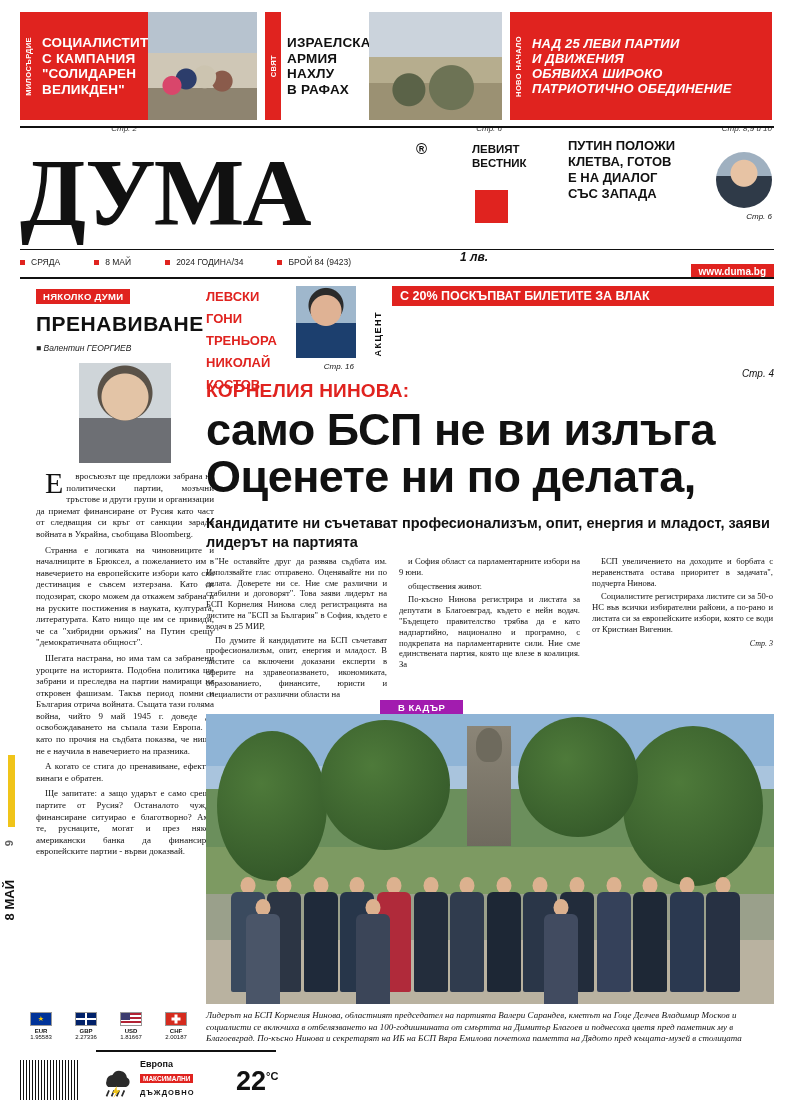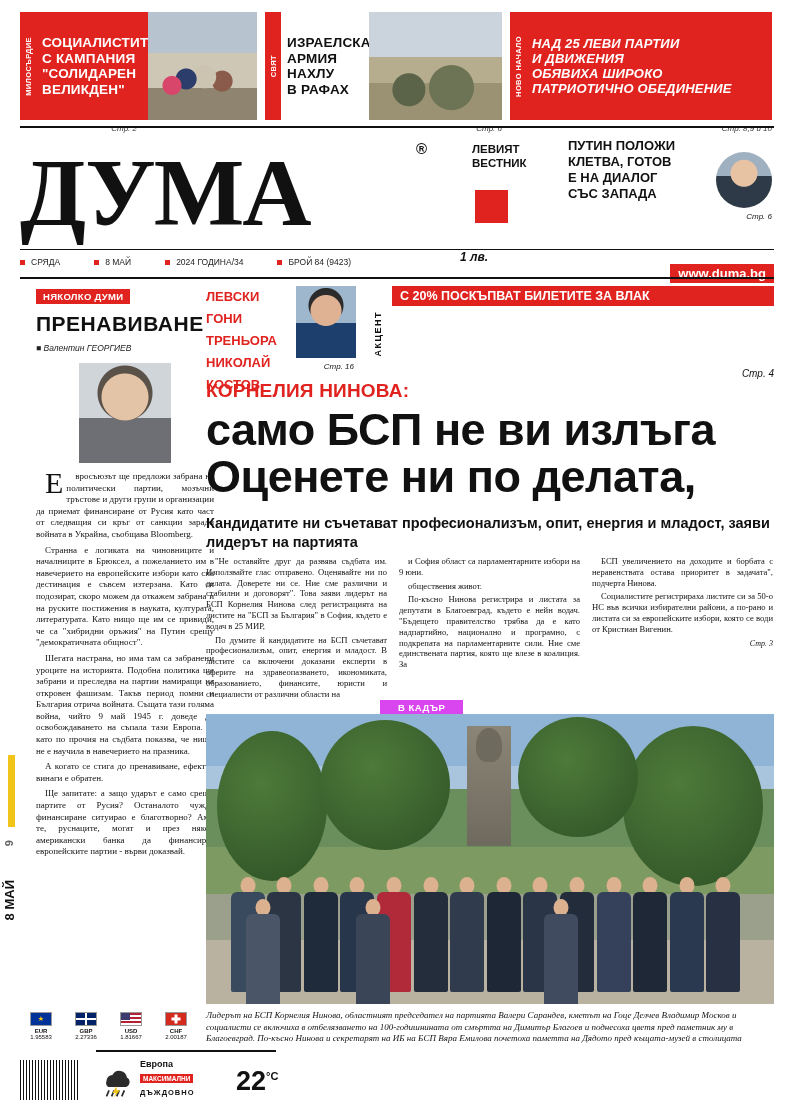--- a/index.html
+++ b/index.html
@@ -112,21 +112,21 @@
   
   .infobar {
     position: absolute; left: 20px; top: 253px; width: 754px; height: 18px;
     display: flex; align-items: center; font-size: 8.5px; color: #222;
   }
   .infobar .seg { display:flex; align-items:center; margin-right: 34px; }
   .infobar .sq { width: 5px; height: 5px; background: #e0231f; margin-right: 6px; }
   .price { position: absolute; left: 460px; top: 250px; font-size: 12px; font-weight: bold; font-style: italic;}
   .weburl {
     position: absolute; right: 20px; top: 264px;
-    background: #e0231f; color: #fff; font-size: 13px; font-weight: bold;
+    background: #e0231f; color: #fff; font-size: 10px; font-weight: bold;
     padding: 2px 8px;
   }
 
   
   .leftcol { position: absolute; left: 36px; top: 286px; width: 178px; }
   .kicker-red {
     background: #e0231f; color: #fff; font-size: 9.5px; font-weight: bold;
     padding: 2px 7px; display: inline-block; letter-spacing: .3px;
   }
   .edit-title {
@@ -264,21 +264,21 @@
     font-family: "Liberation Serif", serif;
     font-size: 8.6px; line-height: 10.8px; text-align: justify;
   }
   .cols3 .col { width: 181px; }
   .cols3 p { text-indent: 9px; margin-bottom: 3px; }
   .cols3 .pg { text-align: right; font-style: italic; font-size: 8px; margin-top: 4px;}
 
   
   .kadar {
     position: absolute; left: 380px; top: 700px;
-    background: #d946ef; color: #fff; font-size: 9.5px; font-weight: bold;
+    background: #a21caf; color: #fff; font-size: 9.5px; font-weight: bold;
     padding: 2px 18px; letter-spacing: .5px;
   }
   .bigphoto {
     position: absolute; left: 206px; top: 714px; width: 568px; height: 290px;
     overflow: hidden;
     background:
       linear-gradient(#8fb4d6 0 18%, #a9c4dd 18% 26%, #6b8f5c 26% 46%, #7d9a62 46% 62%, #9aa08b 62% 78%, #b9b2a0 78% 100%);
   }
   .monument {
     position: absolute; left: 46%; top: 4%; width: 44px; height: 120px;

